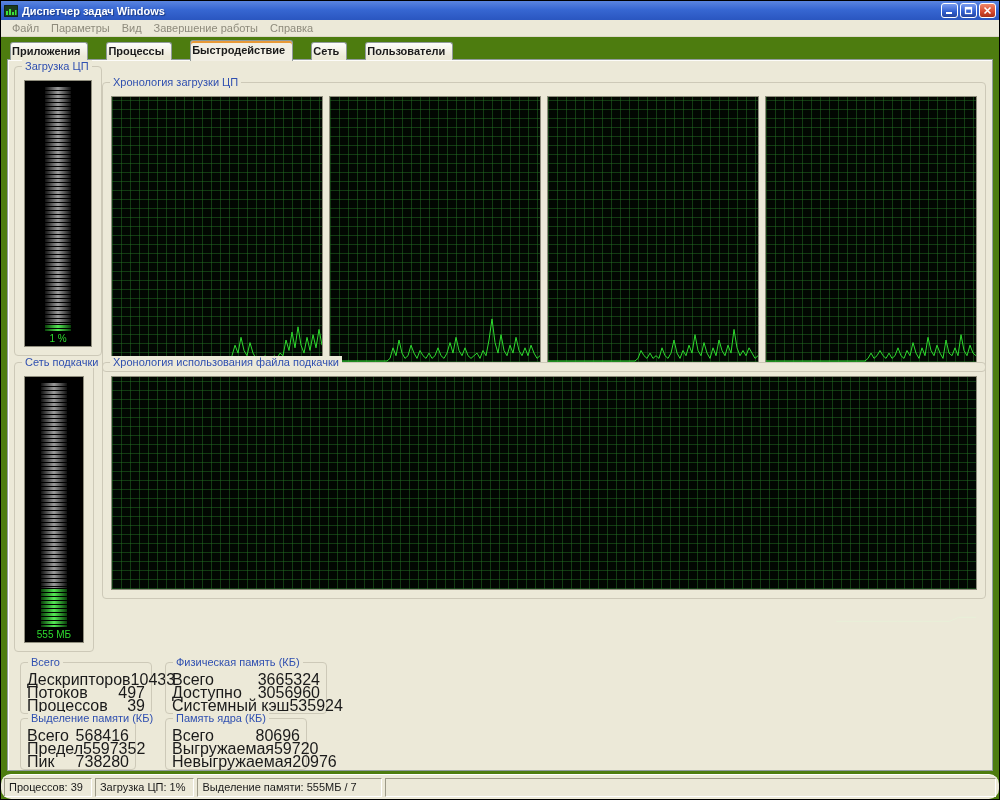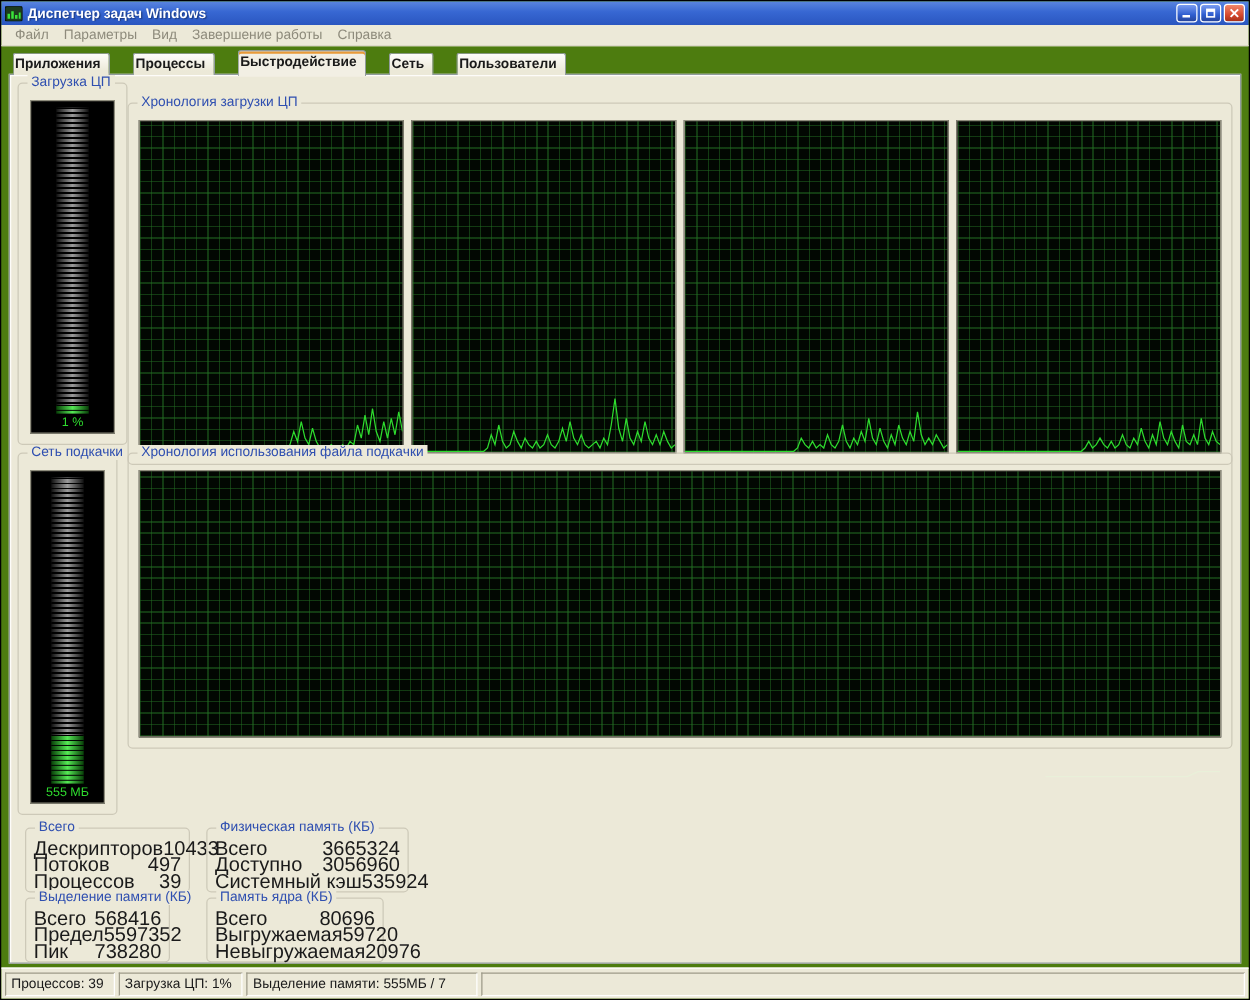--- a/index.html
+++ b/index.html
@@ -71,21 +71,21 @@
       linear-gradient(90deg,#084008,#55e855 50%,#084008);}
   .gauge-value{height:15px;line-height:15px;color:#2edb2e;font-size:10px;}
   
   .stat-rows{position:absolute;left:6px;right:6px;top:10px;}
   .stat-row{display:flex;justify-content:space-between;line-height:13px;font-size:16px;}
   .stat-label{white-space:nowrap;}
   .stat-value{text-align:right;}
   
   .statusbar{
     position:absolute;left:0;right:0;bottom:0;height:25px;background:#ece9d8;
-    border-top:1px solid #fff;display:flex;align-items:center;gap:3px;padding:0 3px;
+    border-top:1px solid #fff;display:flex;align-items:center;gap:3px;padding:0 3px;border-radius:10px;
   }
   .sbar-item{height:19px;line-height:17px;padding:0 8px 0 4px;
     border:1px solid;border-color:#9d9a88 #fff #fff #9d9a88;white-space:nowrap;}
   .sbar-fill{flex:1;height:19px;border:1px solid;border-color:#9d9a88 #fff #fff #9d9a88;}
 </style>
 </head>
 <body>
 
 <div class="window">
 

